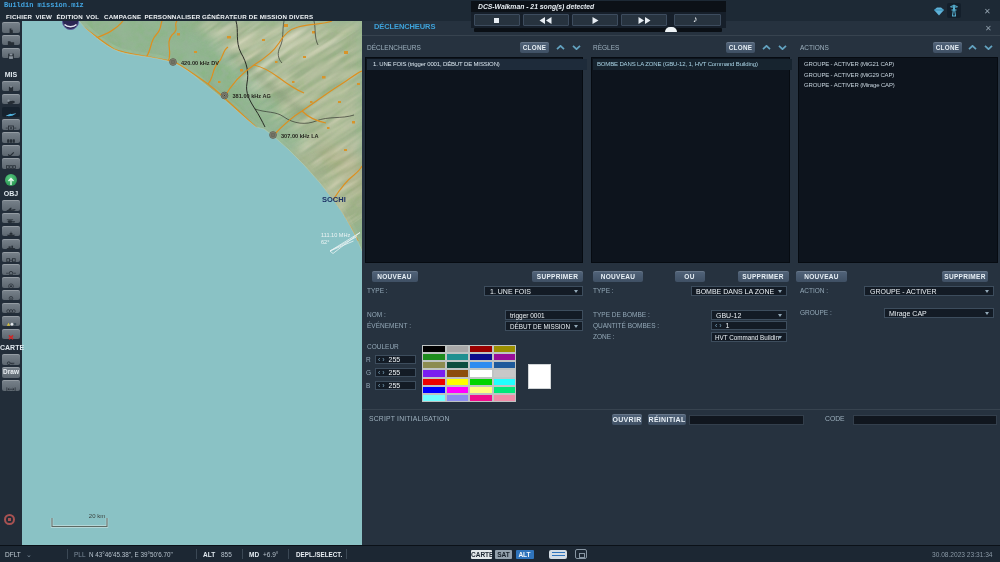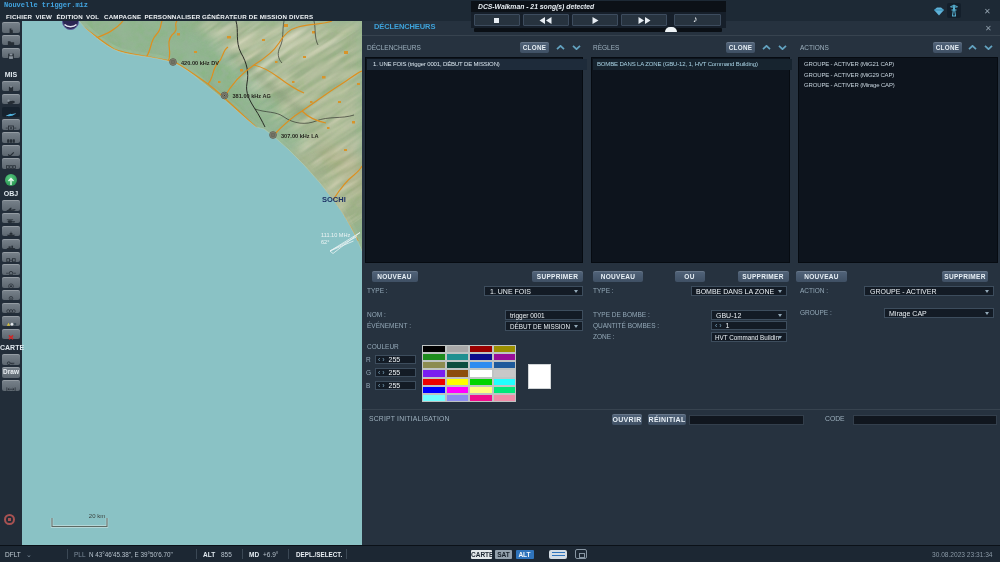--- a/index.html
+++ b/index.html
@@ -145,21 +145,21 @@
  <g>
   <path d="M30,497 L30,505.5 L85,505.5 L85,497" stroke="#f0f4f2" stroke-width="2.4" fill="none" opacity="0.55"></path>
   <path d="M30,497 L30,505.5 L85,505.5 L85,497" stroke="#5d6a64" stroke-width="1.1" fill="none"></path>
   <text x="75" y="496.5" font-size="6" fill="#3a423e" text-anchor="middle">20 km</text>
  </g>
 </g>
 </svg>
     </div>
 
 <div class="abs" style="left:0;top:0;width:1000px;height:21px;background:#1d2935;z-index:30;">
-  <div class="abs" style="left:4px;top:1px;font-family:'Liberation Mono',monospace;font-weight:bold;font-size:7px;color:#42a4e0;">Nouvelle trigger.miz</div>
+  <div class="abs" style="left:4px;top:1px;font-family:'Liberation Mono',monospace;font-weight:bold;font-size:7px;color:#42a4e0;">Buildin mission.miz</div>
   <div class="mi" style="left:6px;">FICHIER</div>
   <div class="mi" style="left:35.5px;">VIEW</div>
   <div class="mi" style="left:56.5px;">ÉDITION</div>
   <div class="mi" style="left:86px;">VOL</div>
   <div class="mi" style="left:104px;">CAMPAGNE</div>
   <div class="mi" style="left:144.5px;">PERSONNALISER</div>
   <div class="mi" style="left:202px;">GÉNÉRATEUR DE MISSION</div>
   <div class="mi" style="left:289px;">DIVERS</div>
   <svg class="abs" style="left:932px;top:7px;" width="14" height="9" viewBox="0 0 14 9">
         <path d="M2,3 L5,0.5 L9,0.5 L12,3 L7,8.5 Z" fill="#5fb2d8"></path>

